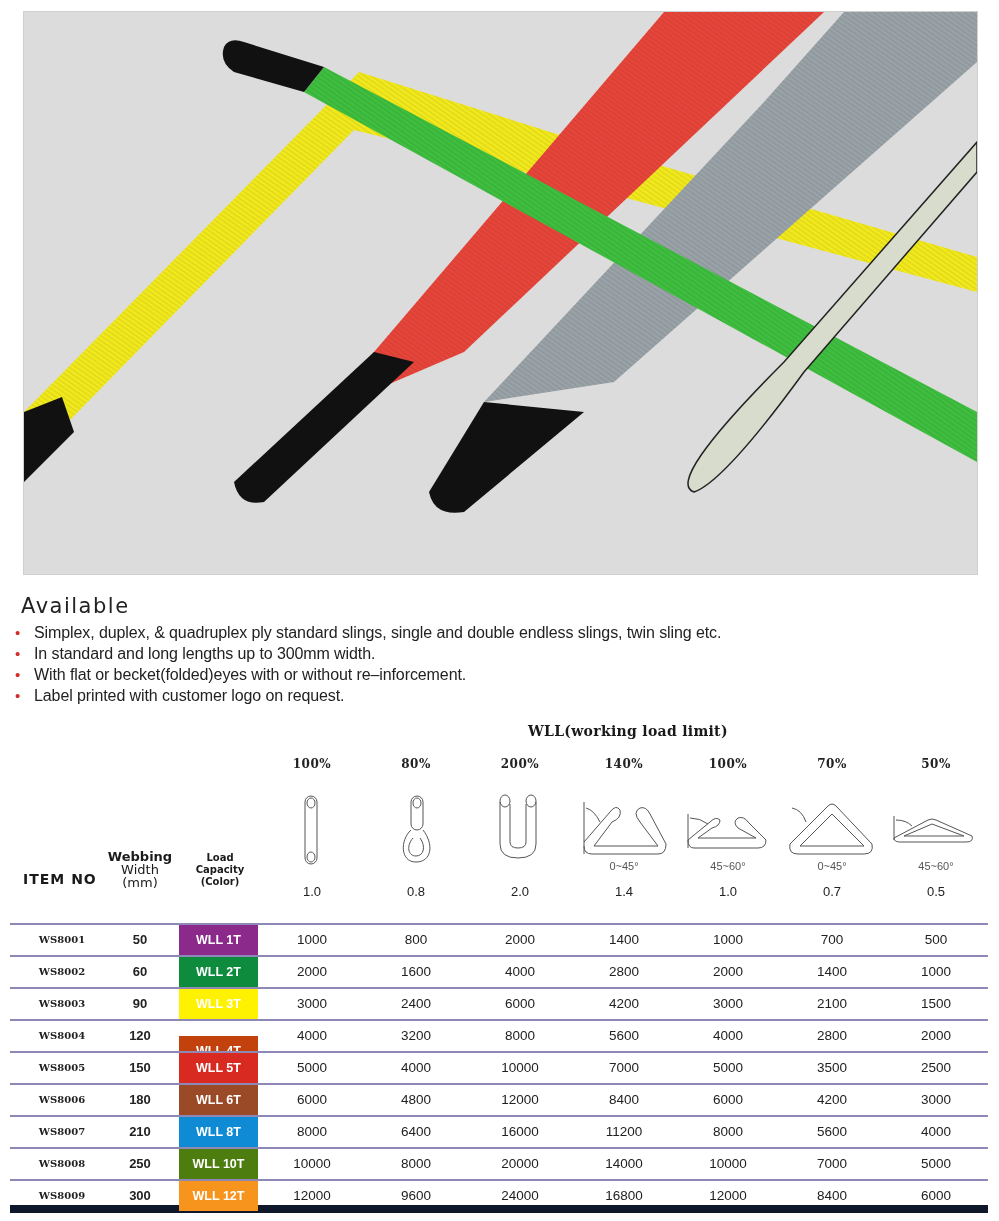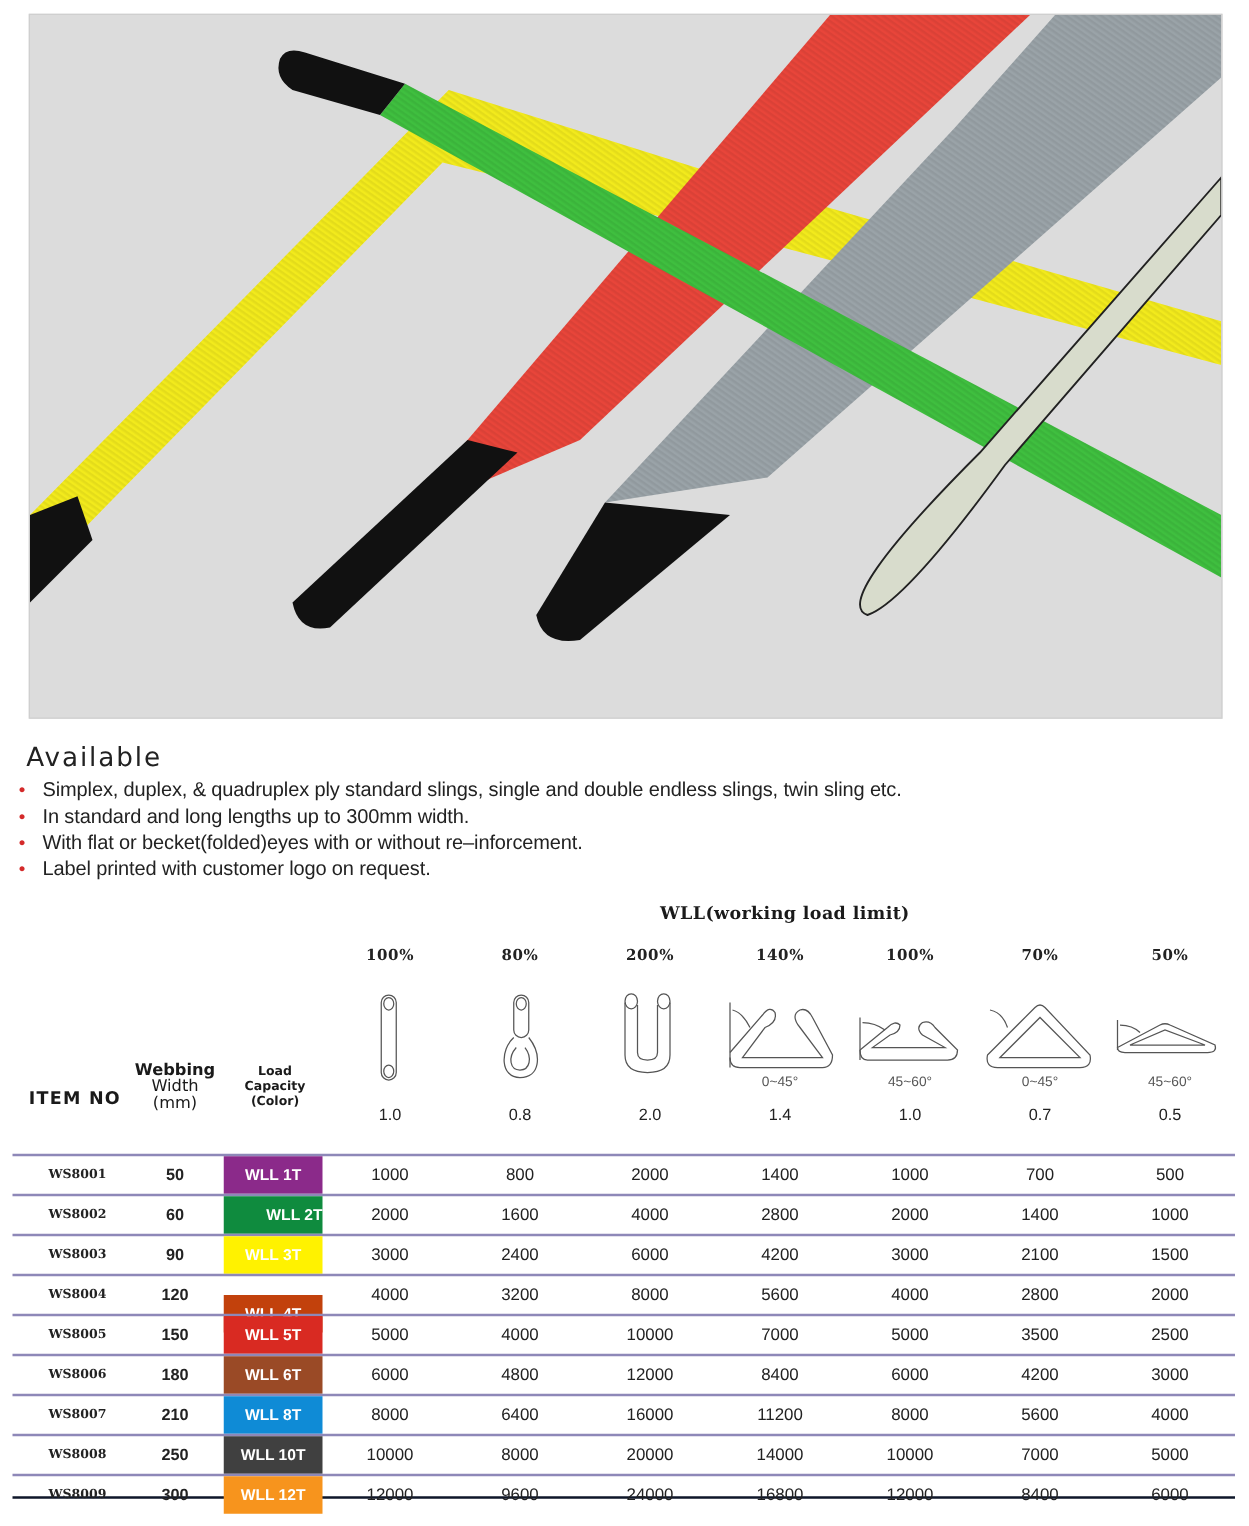--- a/index.html
+++ b/index.html
@@ -23,21 +23,21 @@
   .diagram { position:absolute; }
 
   .hdr-item { position:absolute; left:23px; top:871px; font-size:14px; font-weight:bold; font-family:"DejaVu Sans", sans-serif; letter-spacing:1px; color:#1a1a1a; }
   .hdr-web { position:absolute; left:100px; top:850px; width:80px; text-align:center; font-family:"DejaVu Sans", sans-serif; font-size:13px; line-height:13px; color:#1a1a1a; }
   .hdr-web b { display:block; font-weight:bold; }
   .hdr-load { position:absolute; left:180px; top:852px; width:80px; text-align:center; font-family:"DejaVu Sans", sans-serif; font-size:10px; line-height:12px; font-weight:bold; color:#1a1a1a; }
 
   
   .table { position:absolute; left:10px; top:923px; width:978px; }
   .row { position:relative; height:32px; border-top:2px solid #8e88b8; box-sizing:border-box; }
-  .row.last { border-bottom:2px solid #0f172a; height:20px; }
+  .row.last { border-bottom:8px solid #0f172a; height:34px; }
   .cell { position:absolute; top:0; height:30px; line-height:30px; text-align:center; font-size:13px; color:#222; }
   .c-item { left:12px; width:80px; font-family:"DejaVu Serif", serif; font-weight:bold; font-size:10px; }
   .c-width { left:100px; width:60px; font-weight:bold; font-size:13px; font-family:Liberation Sans, sans-serif; }
   .c-cap { left:169px; width:79px; color:#fff; font-weight:bold; font-size:12.5px; }
   .c-v { width:80px; font-family:"Liberation Sans", sans-serif; font-size:13.5px; }
 </style>
 </head>
 <body>
 
 <div class="photo">
@@ -173,21 +173,21 @@
     <div class="cell c-v" style="left:366px">800</div>
     <div class="cell c-v" style="left:470px">2000</div>
     <div class="cell c-v" style="left:574px">1400</div>
     <div class="cell c-v" style="left:678px">1000</div>
     <div class="cell c-v" style="left:782px">700</div>
     <div class="cell c-v" style="left:886px">500</div>
   </div>
     <div class="row">
     <div class="cell c-item">WS8002</div>
     <div class="cell c-width">60</div>
-    <div class="cell c-cap" style="background: rgb(15, 139, 62); text-align: right;">WLL 2T</div>
+    <div class="cell c-cap" style="background: rgb(15, 139, 62);">WLL 2T</div>
     <div class="cell c-v" style="left:262px">2000</div>
     <div class="cell c-v" style="left:366px">1600</div>
     <div class="cell c-v" style="left:470px">4000</div>
     <div class="cell c-v" style="left:574px">2800</div>
     <div class="cell c-v" style="left:678px">2000</div>
     <div class="cell c-v" style="left:782px">1400</div>
     <div class="cell c-v" style="left:886px">1000</div>
   </div>
     <div class="row">
     <div class="cell c-item">WS8003</div>
@@ -245,21 +245,21 @@
     <div class="cell c-v" style="left:366px">6400</div>
     <div class="cell c-v" style="left:470px">16000</div>
     <div class="cell c-v" style="left:574px">11200</div>
     <div class="cell c-v" style="left:678px">8000</div>
     <div class="cell c-v" style="left:782px">5600</div>
     <div class="cell c-v" style="left:886px">4000</div>
   </div>
     <div class="row">
     <div class="cell c-item">WS8008</div>
     <div class="cell c-width">250</div>
-    <div class="cell c-cap" style="background: #404040;">WLL 10T</div>
+    <div class="cell c-cap" style="background: #4d7c0f;">WLL 10T</div>
     <div class="cell c-v" style="left:262px">10000</div>
     <div class="cell c-v" style="left:366px">8000</div>
     <div class="cell c-v" style="left:470px">20000</div>
     <div class="cell c-v" style="left:574px">14000</div>
     <div class="cell c-v" style="left:678px">10000</div>
     <div class="cell c-v" style="left:782px">7000</div>
     <div class="cell c-v" style="left:886px">5000</div>
   </div>
     <div class="row last">
     <div class="cell c-item">WS8009</div>

